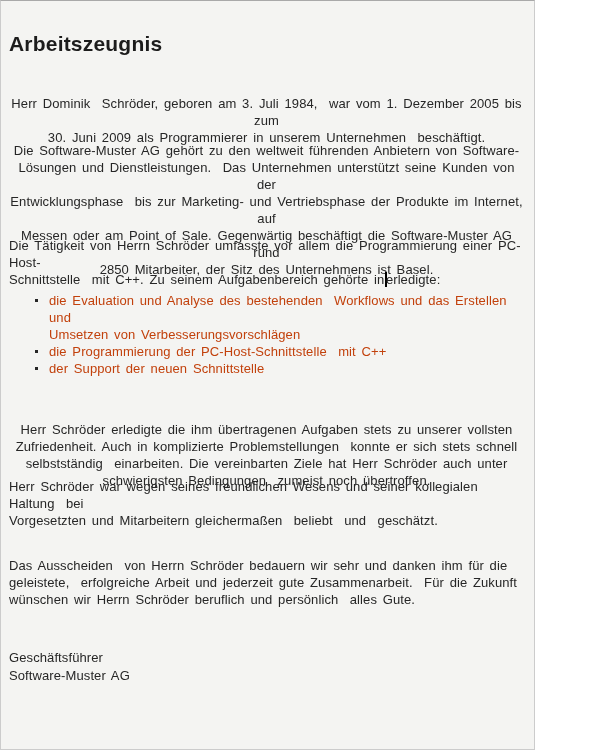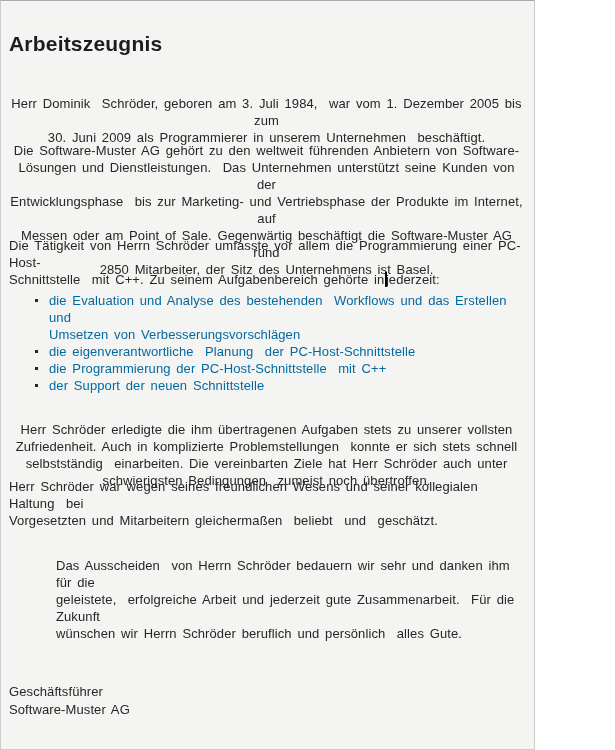--- a/index.html
+++ b/index.html
@@ -42,25 +42,25 @@
     color: #262626;
     letter-spacing: 0.1px;
     word-spacing: 2px;
     white-space: pre-wrap;
   }
   .p-intro       { top: 94px; text-align: center; }
   .p-company     { top: 141px; text-align: center; }
   .p-tasks       { top: 236px; }
   .p-performance { top: 420px; text-align: center; }
   .p-conduct     { top: 477px; }
-  .p-closing     { top: 556px; margin-left: 47px; }
+  .p-closing     { top: 556px; }
   .p-date        { top: 632px; }
   .signature {
     position: absolute;
-    top: 682px;
+    top: 648px;
     left: 8px;
     right: 10px;
     font-size: 13px;
     line-height: 18px;
     color: #262626;
     letter-spacing: 0.1px;
     word-spacing: 2px;
   }
   ul.task-list {
     position: absolute;
@@ -69,21 +69,21 @@
     right: 10px;
     margin: 0;
     padding: 0;
     list-style: none;
   }
   ul.task-list li {
     position: relative;
     padding-left: 40px;
     font-size: 13px;
     line-height: 17px;
-    color: #0369a1;
+    color: #c2410c;
     letter-spacing: 0.1px;
     word-spacing: 2px;
     white-space: pre-wrap;
   }
   ul.task-list li::before {
     content: "";
     position: absolute;
     left: 26px;
     top: 7px;
     width: 3px;
@@ -110,26 +110,25 @@
   <div class="para p-intro">Herr Dominik  Schröder, geboren am 3. Juli 1984,  war vom 1. Dezember 2005 bis zum
 30. Juni 2009 als Programmierer in unserem Unternehmen  beschäftigt.</div>
 
   <div class="para p-company">Die Software-Muster AG gehört zu den weltweit führenden Anbietern von Software-
 Lösungen und Dienstleistungen.  Das Unternehmen unterstützt seine Kunden von der
 Entwicklungsphase  bis zur Marketing- und Vertriebsphase der Produkte im Internet, auf
 Messen oder am Point of Sale. Gegenwärtig beschäftigt die Software-Muster AG rund
 2850 Mitarbeiter, der Sitz des Unternehmens ist Basel.</div>
 
   <div class="para p-tasks"><span>Die Tätigkeit von Herrn Schröder umfasste vor allem die Programmierung einer PC-Host-
-Schnittstelle  mit C++. Zu seinem Aufgabenbereich gehörte in</span><span class="caret"></span><span>jederzeit:</span></div>
+Schnittstelle  mit C++. Zu seinem Aufgabenbereich gehörte in</span><span class="caret"></span><span>erledigte:</span></div>
 
   <ul class="task-list">
     <li>die Evaluation und Analyse des bestehenden  Workflows und das Erstellen und
 Umsetzen von Verbesserungsvorschlägen</li>
-    <li>die eigenverantwortliche  Planung  der PC-Host-Schnittstelle</li>
     <li>die Programmierung der PC-Host-Schnittstelle  mit C++</li>
     <li>der Support der neuen Schnittstelle</li>
   </ul>
 
   <div class="para p-performance">Herr Schröder erledigte die ihm übertragenen Aufgaben stets zu unserer vollsten
 Zufriedenheit. Auch in komplizierte Problemstellungen  konnte er sich stets schnell
 selbstständig  einarbeiten. Die vereinbarten Ziele hat Herr Schröder auch unter
 schwierigsten Bedingungen  zumeist noch übertroffen.</div>
 
   <div class="para p-conduct">Herr Schröder war wegen seines freundlichen Wesens und seiner kollegialen  Haltung  bei

